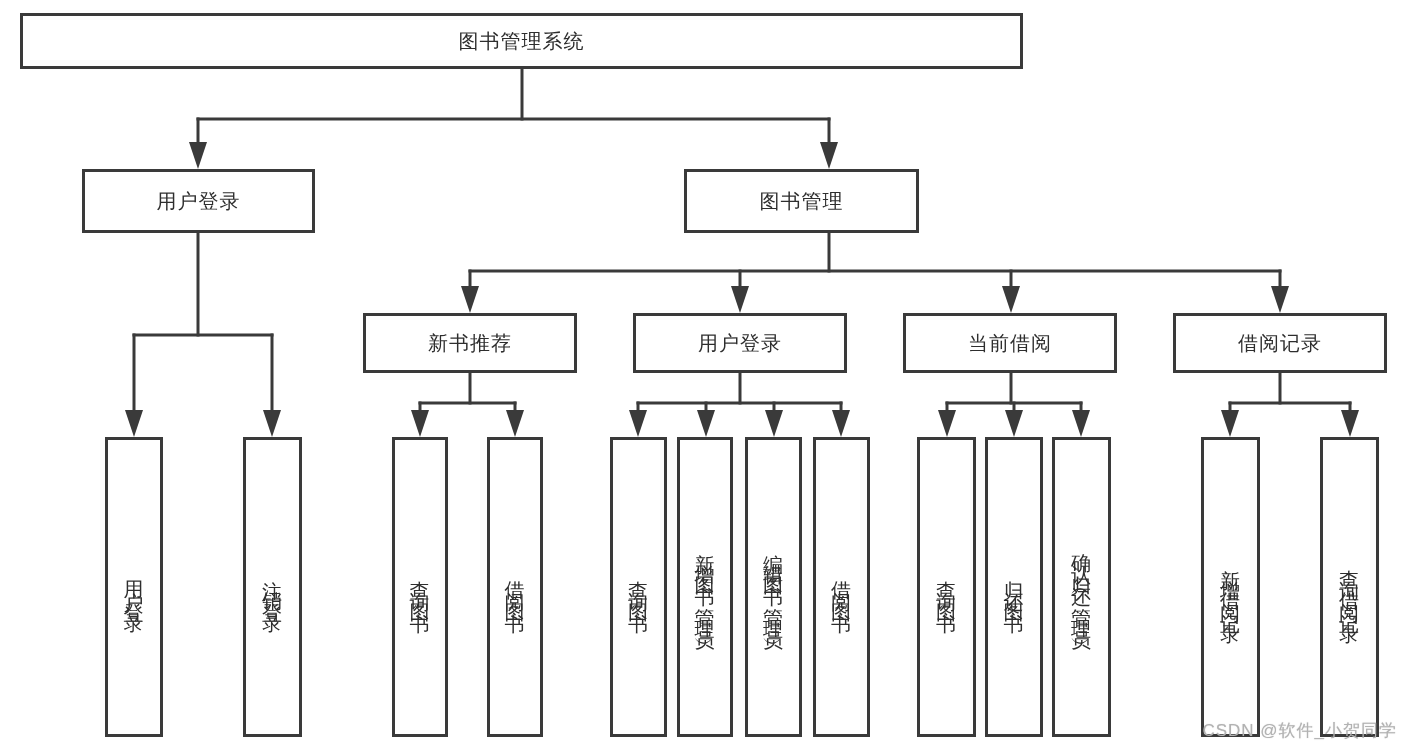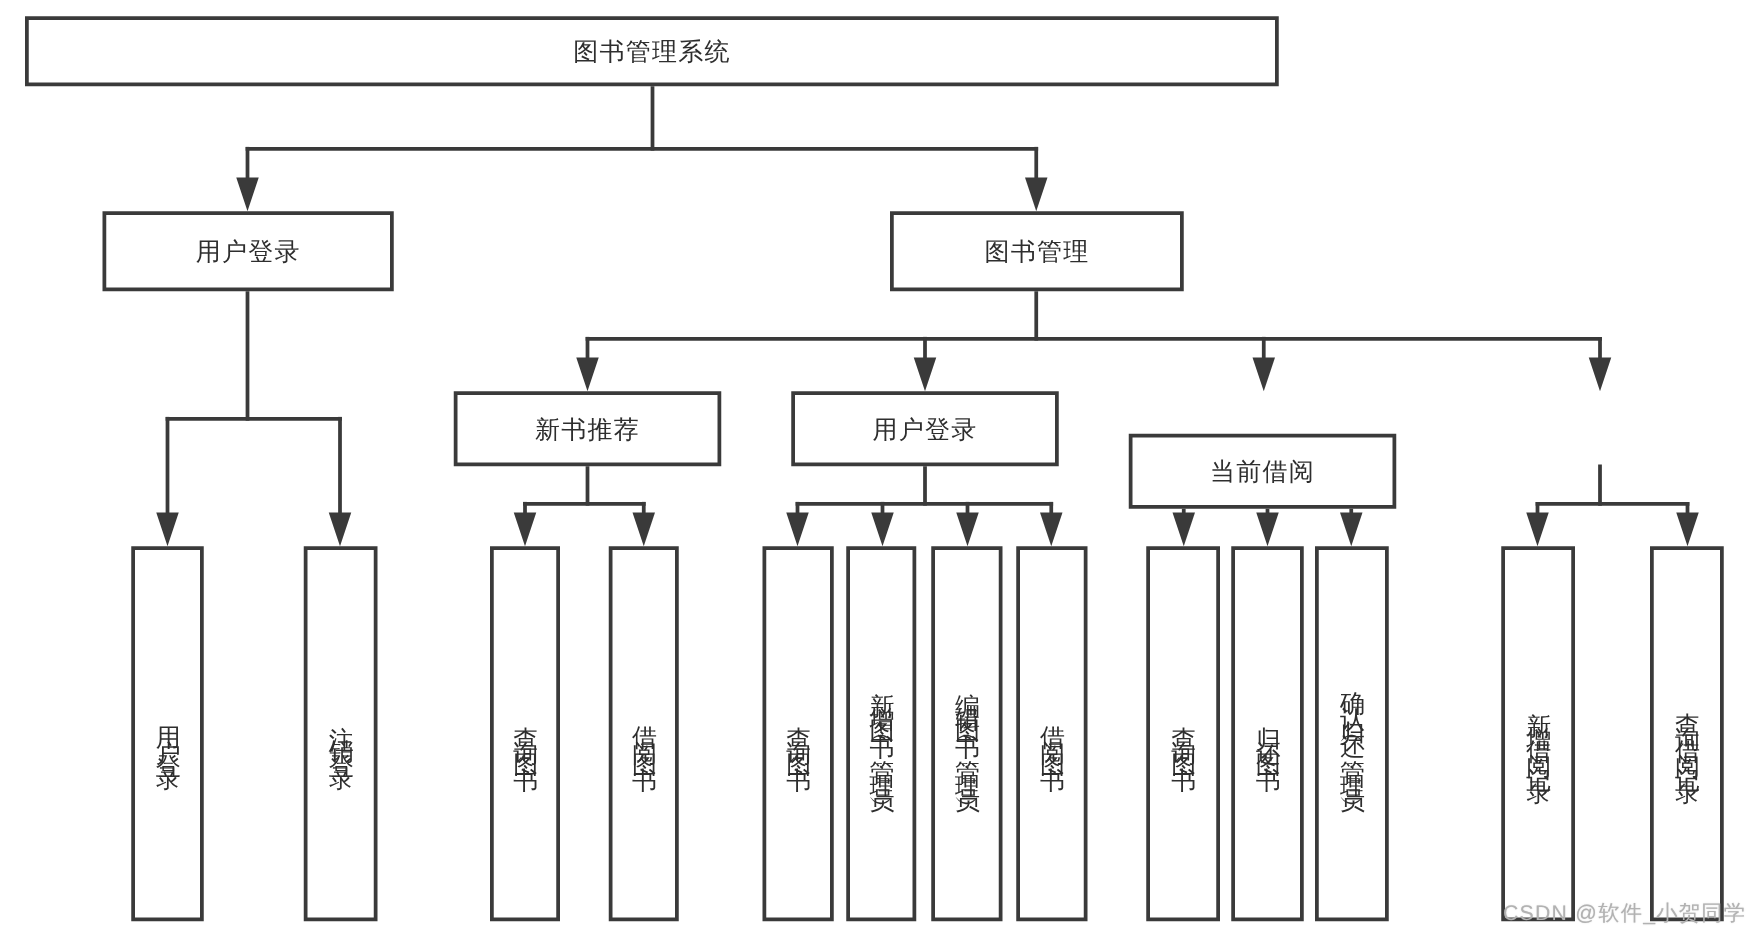--- a/index.html
+++ b/index.html
@@ -100,32 +100,35 @@
     <polygon class="arrow" points="1341,410 1359,410 1350,437"></polygon>
   </svg>
 
   <div class="box hbox lv0">
     <span class="lbl">图书管理系统</span>
   </div>
 
   <div class="box hbox lv1" style="left:82px;width:233px;">
     <span class="lbl">用户登录</span>
   </div>
-  <div class="box hbox lv1" style="left:712px;width:235px;">
+  <div class="box hbox lv1" style="left:684px;width:235px;">
     <span class="lbl">图书管理</span>
   </div>
 
   <div class="box hbox lv2" style="left:363px;width:214px;align-items:center;">
     <span class="lbl">新书推荐</span>
   </div>
   <div class="box hbox lv2" style="left:633px;width:214px;">
     <span class="lbl">用户登录</span>
   </div>
-  <div class="box hbox lv2" style="left:903px;width:214px;margin-top:34px;">
+  <div class="box hbox lv2" style="left:903px;width:214px;">
     <span class="lbl">当前借阅</span>
+  </div>
+  <div class="box hbox lv2" style="left:1173px;width:214px;">
+    <span class="lbl">借阅记录</span>
   </div>
 
   <div class="box vbox" style="left:105px;width:58px;">
     <span class="lbl">用户登录</span>
   </div>
   <div class="box vbox" style="left:243px;width:59px;">
     <span class="lbl">注销登录</span>
   </div>
 
   <div class="box vbox" style="left:392px;width:56px;">

